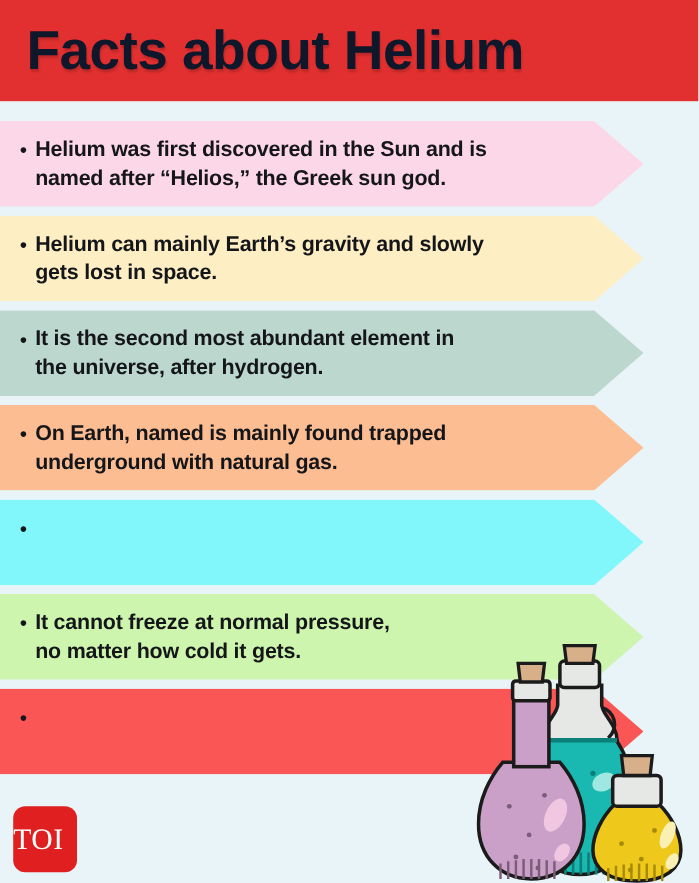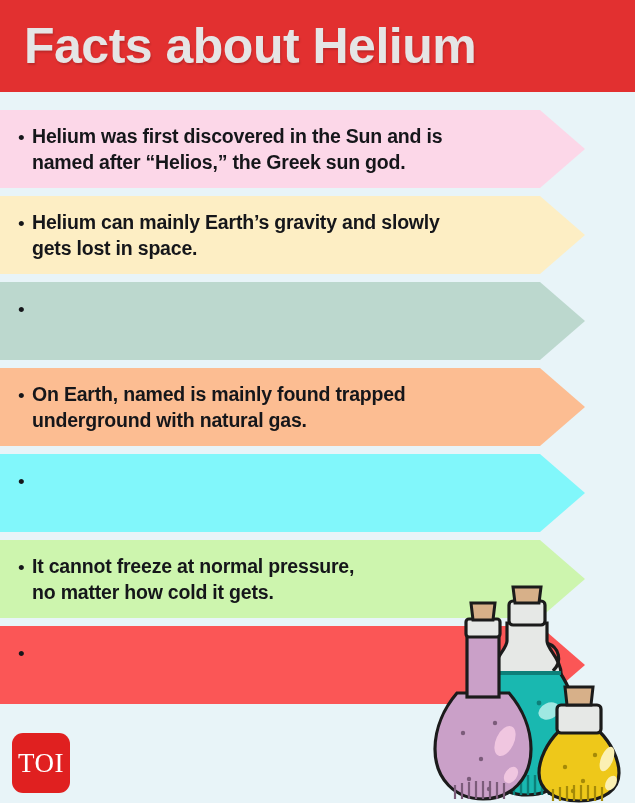--- a/index.html
+++ b/index.html
@@ -14,21 +14,21 @@
   
   #header-bar {
     position:absolute;
     left:0; top:0;
     width:635px; height:92px;
     background:#e23030;
     display:flex;
     align-items:center;
   }
   #page-title {
-    color:#e5e5e5;
+    color:#0f172a;
     font-size:50px;
     font-weight:bold;
     letter-spacing:-0.5px;
     padding-left:24px;
     text-shadow:1px 2px 2px rgba(0,0,0,0.16);
     line-height:1;
     white-space:nowrap;
   }
 
   
@@ -78,21 +78,21 @@
 
   
   #toi-logo {
     position:absolute;
     left:12px; top:733px;
     width:58px; height:60px;
     background:#e02020;
     border-radius:11px;
     display:flex;
     align-items:center;
-    justify-content:center;
+    justify-content:flex-start;
   }
   #toi-logo-text {
     color:#ffffff;
     font-family:"Liberation Serif", serif;
     font-size:27px;
     font-weight:normal;
     letter-spacing:0.5px;
     line-height:1;
   }
 </style>
@@ -109,20 +109,22 @@
       <div class="fact-text">Helium was first discovered in the Sun and is
 named after “Helios,” the Greek sun god.</div>
     </div>
     <div class="fact-band" style="background: rgb(253, 238, 196);">
       <span class="fact-bullet">•</span>
       <div class="fact-text">Helium can mainly Earth’s gravity and slowly
 gets lost in space.</div>
     </div>
     <div class="fact-band" style="background: rgb(188, 216, 206);">
       <span class="fact-bullet">•</span>
+      <div class="fact-text">It is the second most abundant element in
+the universe, after hydrogen.</div>
     </div>
     <div class="fact-band" style="background: rgb(252, 189, 146);">
       <span class="fact-bullet">•</span>
       <div class="fact-text">On Earth, named is mainly found trapped
 underground with natural gas.</div>
     </div>
     <div class="fact-band" style="background: rgb(129, 247, 251);">
       <span class="fact-bullet">•</span>
     </div>
     <div class="fact-band" style="background: rgb(205, 245, 174);">

